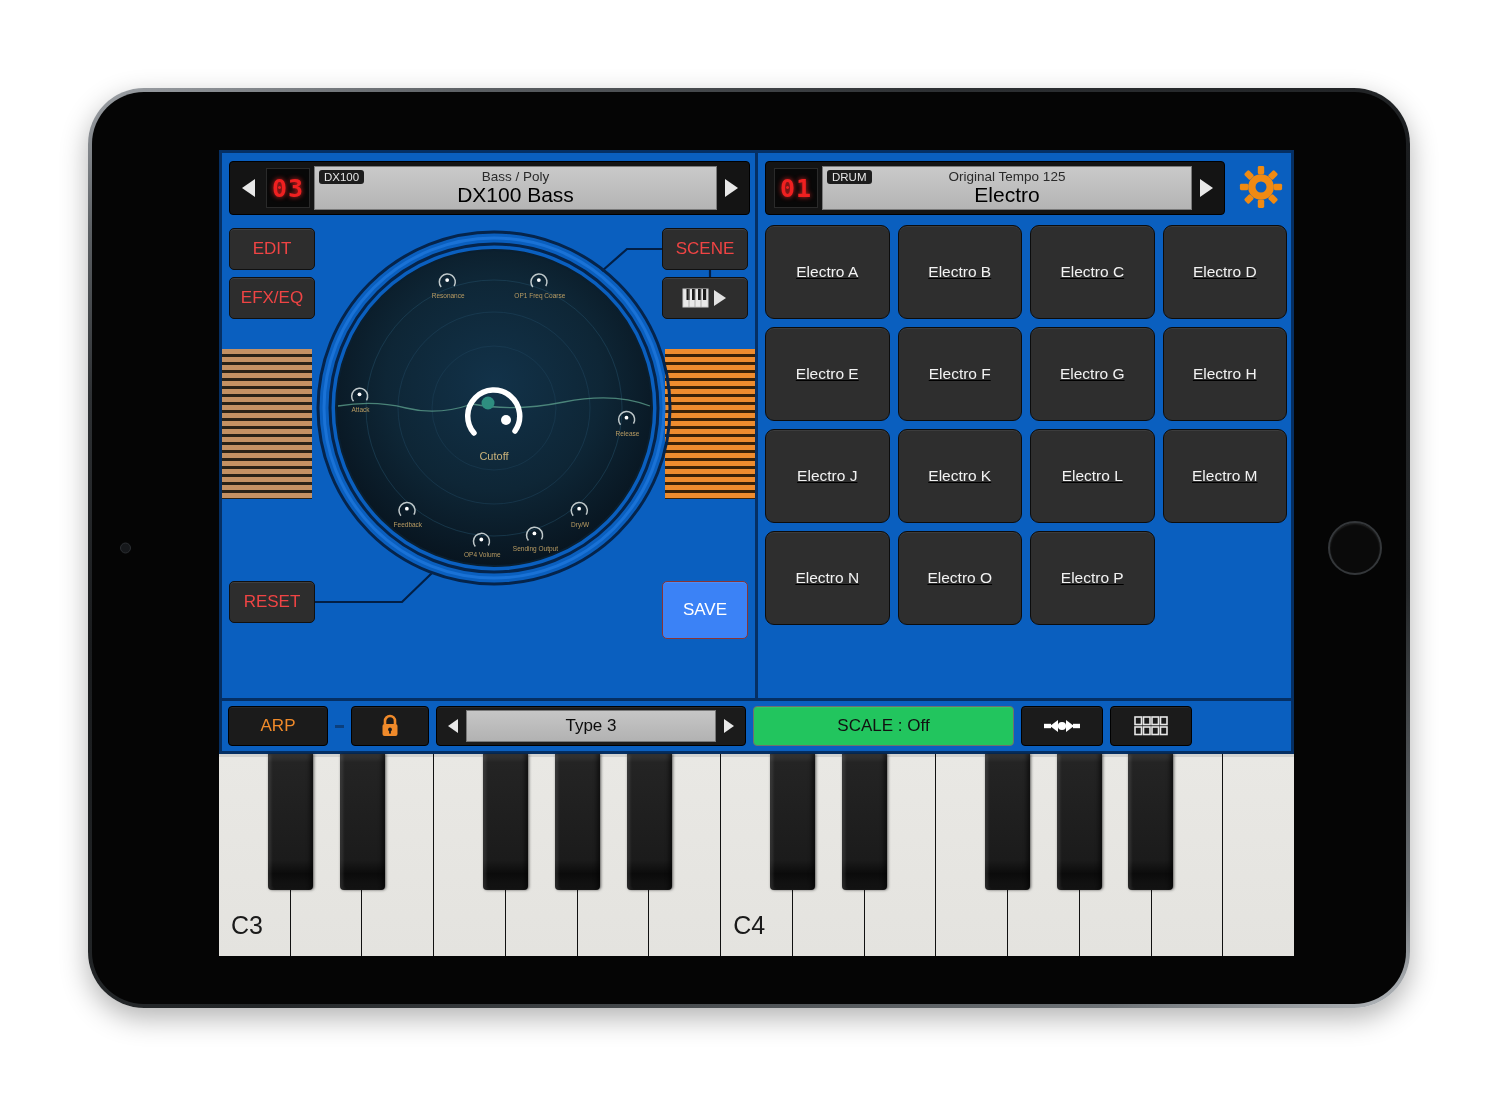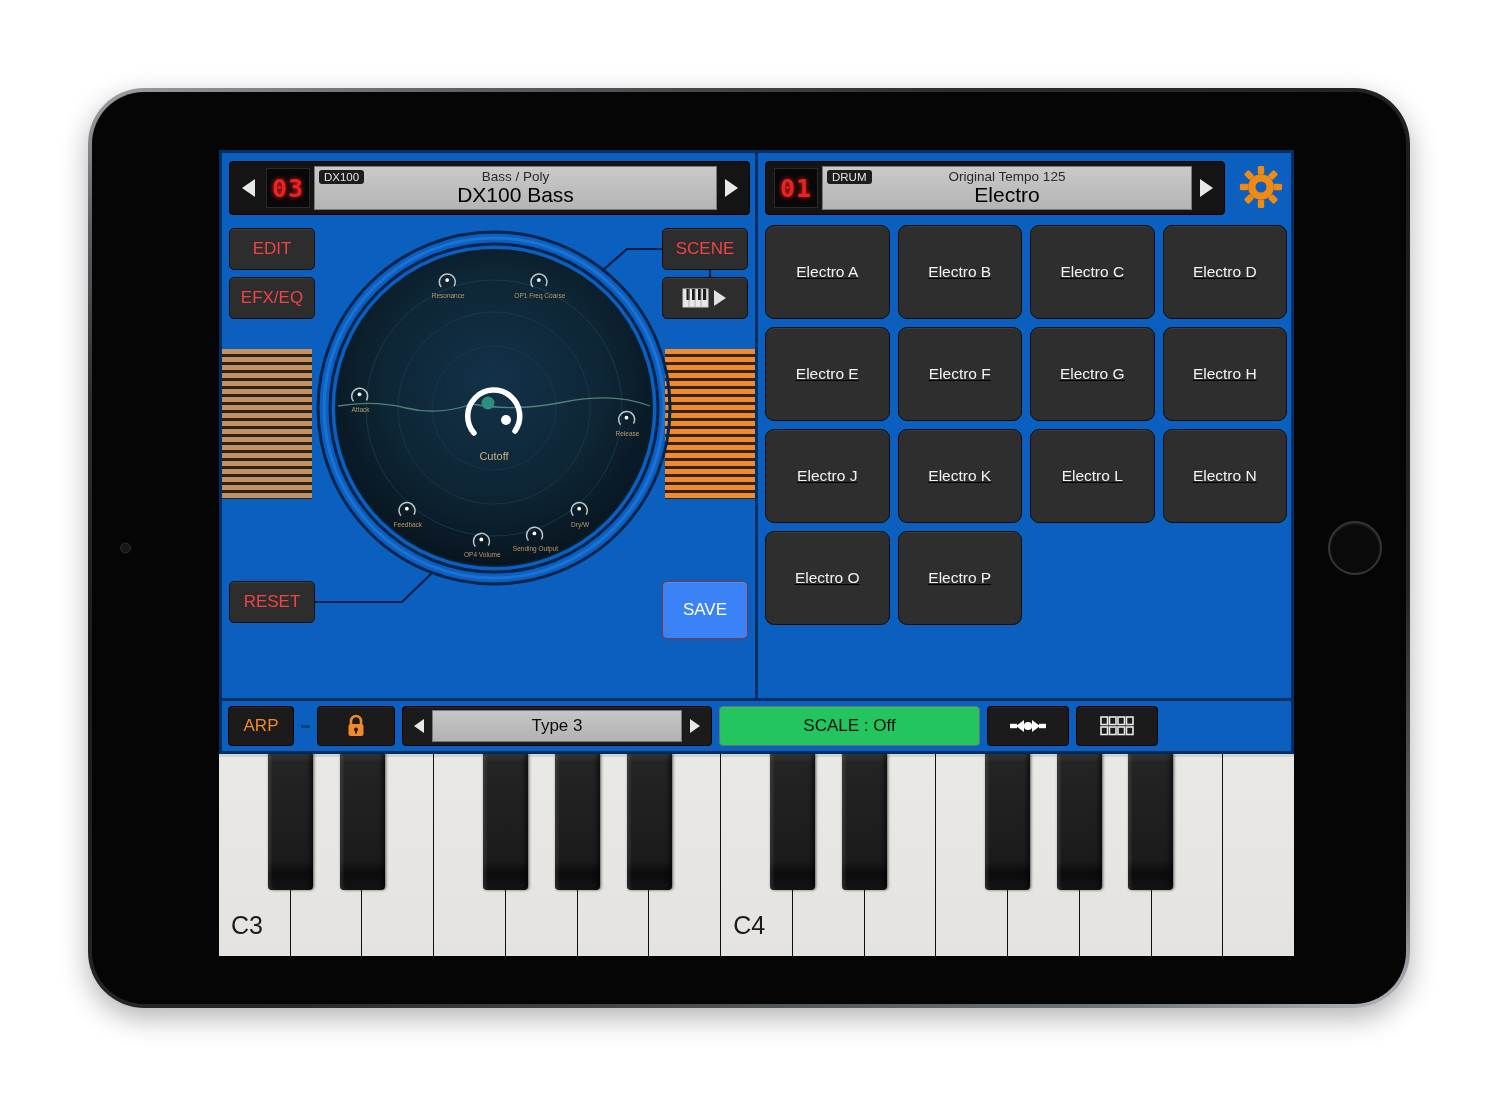--- a/index.html
+++ b/index.html
@@ -214,21 +214,21 @@
   }
   .cb {
     background: #1b1b1b;
     border: 1px solid #000;
     border-radius: 4px;
     height: 40px;
     display: flex; align-items: center; justify-content: center;
     cursor: pointer;
     box-shadow: inset 0 1px 0 rgba(255,255,255,.06);
   }
-  #cb-arp   { width: 66px; color: #f08a2a; font-size: 17px; }
+  #cb-arp   { width: 100px; color: #f08a2a; font-size: 17px; }
   #cb-lock  { width: 78px; }
   .cb-link  { width: 9px; height: 3px; background: #0b3f7d; flex:0 0 auto; }
   #cb-type  { width: 310px; padding: 0 3px; }
   #cb-scale { width: 261px; background: #22c55e; border: 1px solid #6f6f6f; color: #111; font-size: 17px; }
   #cb-pan   { width: 82px; }
   #cb-grid  { width: 82px; }
   .inner-lcd {
     flex: 1 1 auto; height: 32px;
     background: linear-gradient(#c6c6c6,#b2b2b2);
     border: 1px solid #787878;
@@ -442,20 +442,21 @@
               <div class="pad">Electro B</div>
               <div class="pad">Electro C</div>
               <div class="pad">Electro D</div>
               <div class="pad">Electro E</div>
               <div class="pad">Electro F</div>
               <div class="pad">Electro G</div>
               <div class="pad">Electro H</div>
               <div class="pad">Electro J</div>
               <div class="pad">Electro K</div>
               <div class="pad">Electro L</div>
+              <div class="pad">Electro M</div>
               <div class="pad">Electro N</div>
               <div class="pad">Electro O</div>
               <div class="pad">Electro P</div>
             </div>
         </div>
       </div>
 
       <div id="ctrlbar">
 
         <div class="cb" id="cb-arp">ARP</div>

